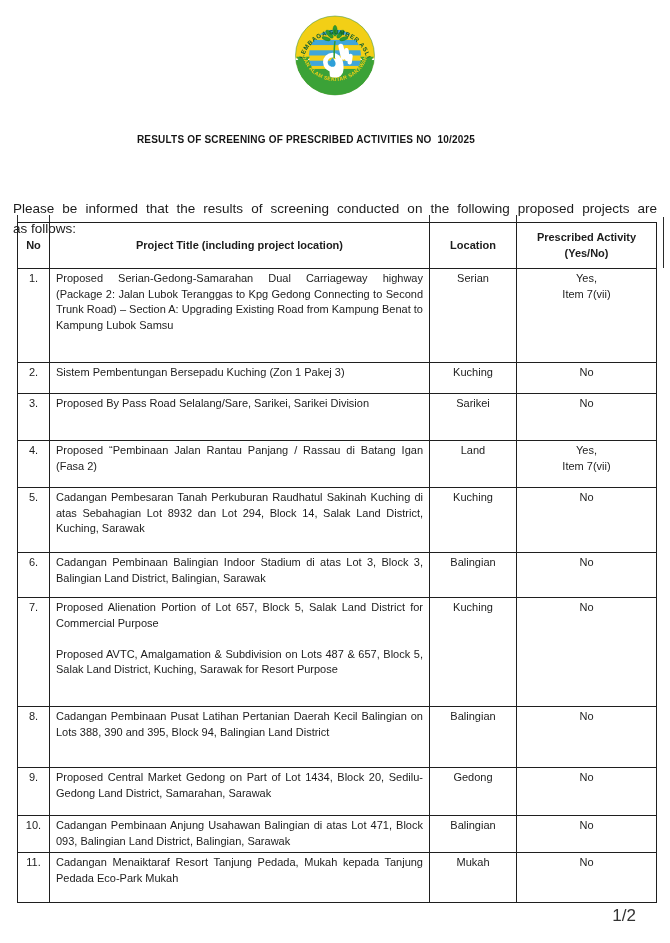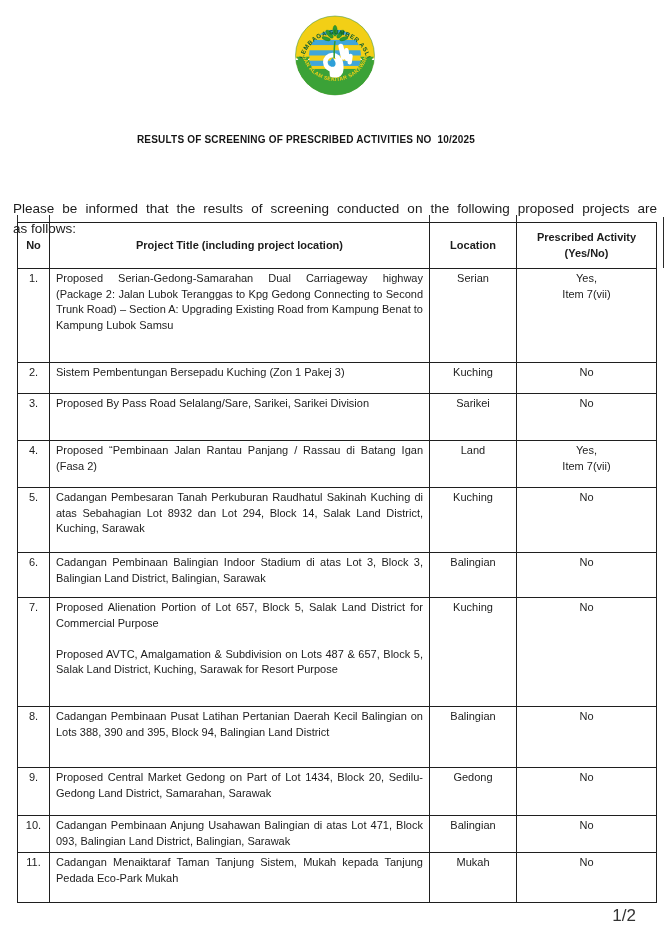--- a/index.html
+++ b/index.html
@@ -203,20 +203,20 @@
     <td class="act-cell">No</td>
   </tr>
   <tr class="r10">
     <td class="no-cell">10.</td>
     <td class="title-cell">Cadangan Pembinaan Anjung Usahawan Balingian di atas Lot 471, Block 093, Balingian Land District, Balingian, Sarawak</td>
     <td class="loc-cell">Balingian</td>
     <td class="act-cell">No</td>
   </tr>
   <tr class="r11">
     <td class="no-cell">11.</td>
-    <td class="title-cell">Cadangan Menaiktaraf Taman Tanjung Sistem, Mukah kepada Tanjung Pedada Eco-Park Mukah</td>
+    <td class="title-cell">Cadangan Menaiktaraf Resort Tanjung Pedada, Mukah kepada Tanjung Pedada Eco-Park Mukah</td>
     <td class="loc-cell">Mukah</td>
     <td class="act-cell">No</td>
   </tr>
 </tbody>
   </table>
 
 <div class="page-num">1/2</div>
 
 </body></html>

